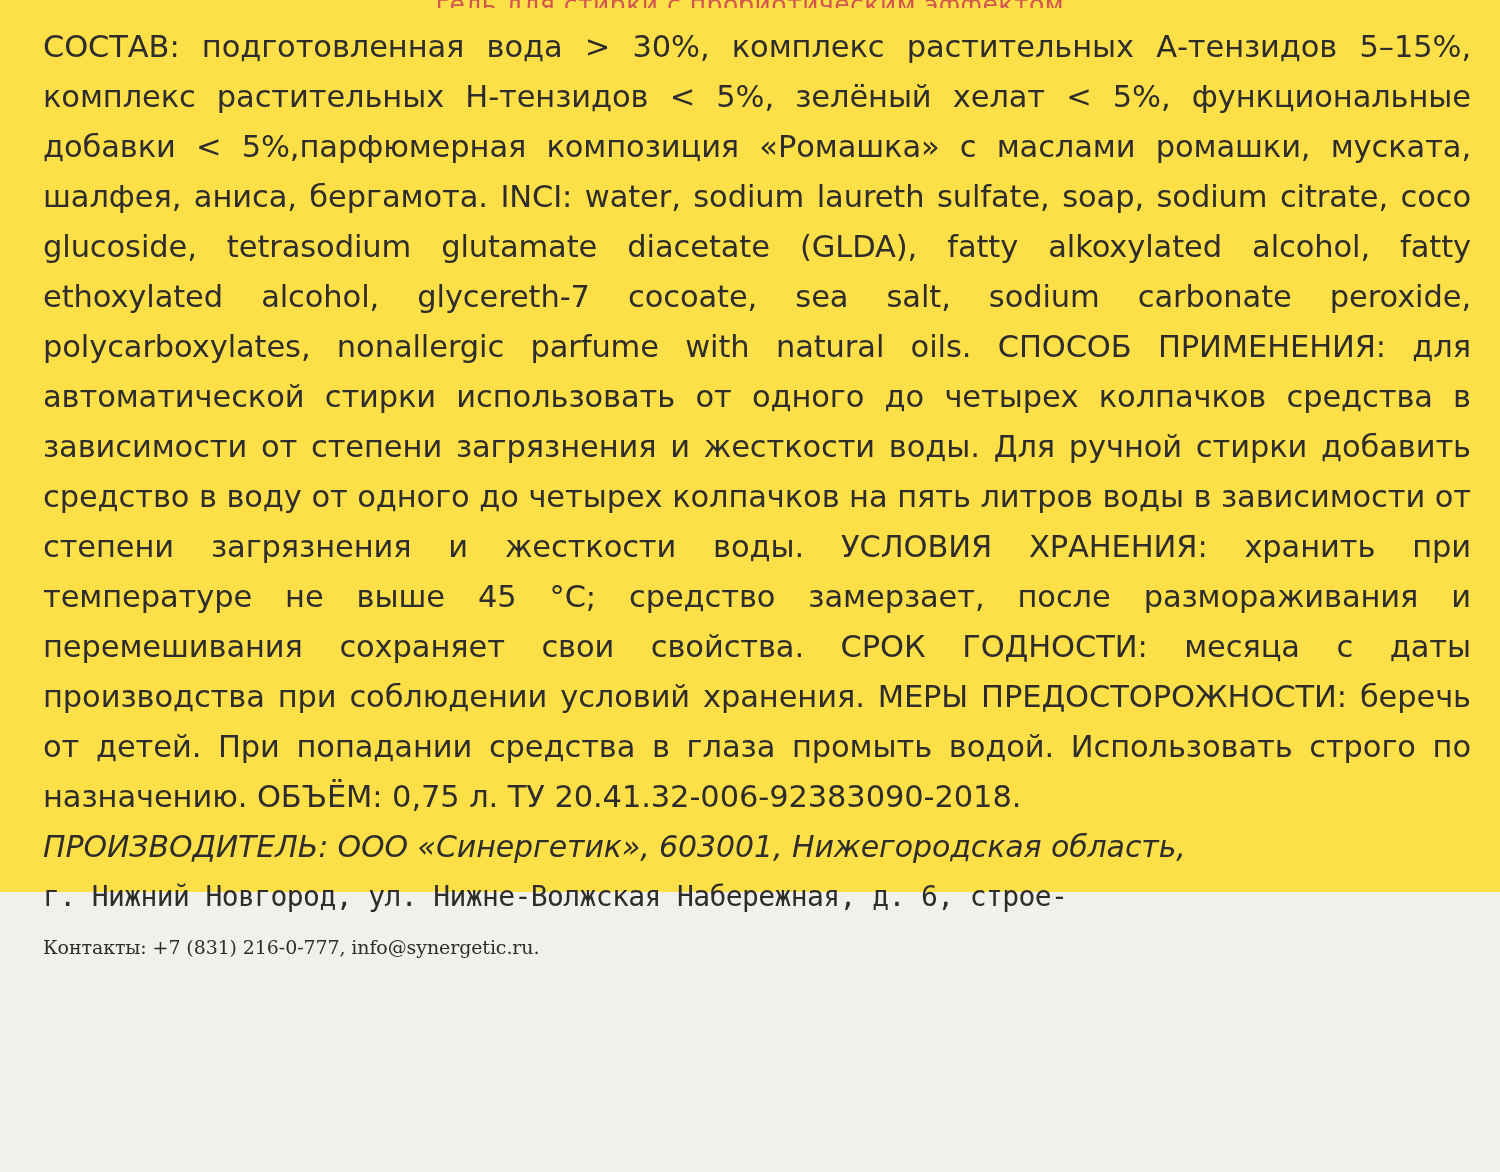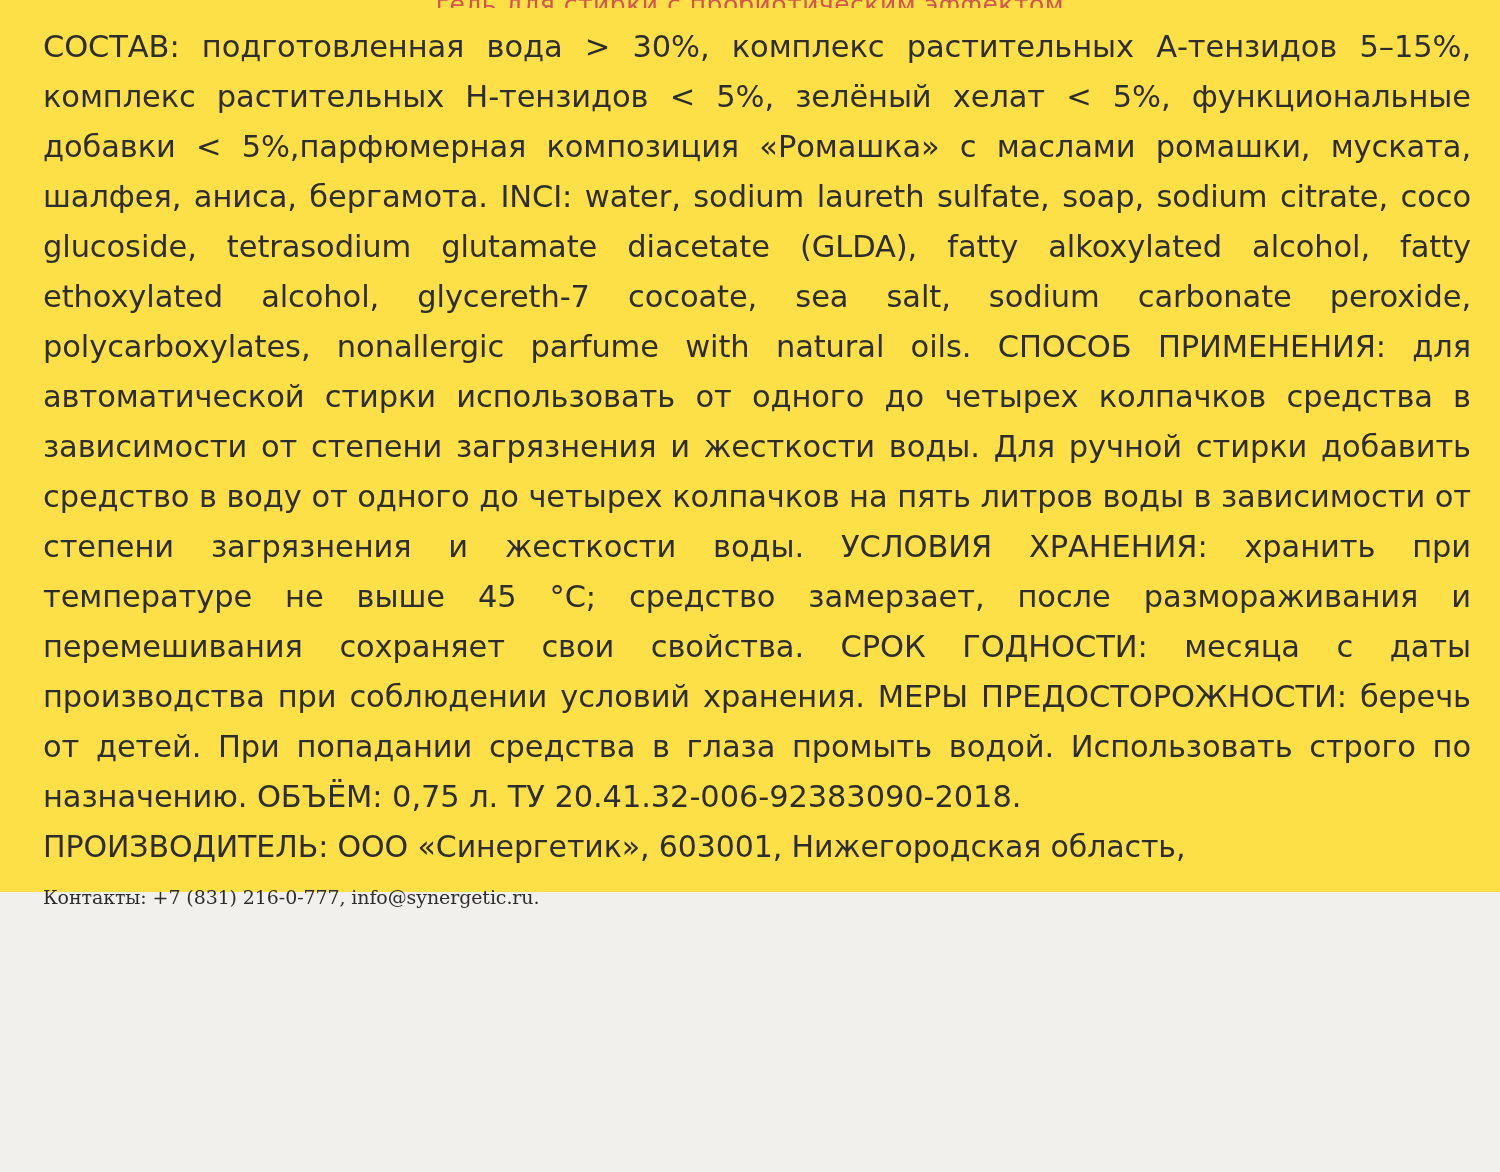--- a/index.html
+++ b/index.html
@@ -61,33 +61,35 @@
     line-height: 50px;
   }
   .contacts {
     font-family: "DejaVu Serif", serif;
     font-size: 19px;
     line-height: 50px;
   }
   .manufacturer {
     font-size: 30px;
     line-height: 50px;
+    font-style: italic;
   }
 </style>
 </head>
 <body>
 
 <div class="label-panel">
 
   <div class="top-cut-line">гель для стирки с пробиотическим эффектом</div>
 
   <div class="body-text">
     <span class="block">СОСТАВ: подготовленная вода &gt; 30%, комплекс растительных А-тензидов 5–15%, комплекс растительных Н-тензидов &lt; 5%, зелёный хелат &lt; 5%, функциональные добавки &lt; 5%,парфюмерная композиция «Ромашка» с маслами ромашки, муската, шалфея, аниса, бергамота. INCI: water, sodium laureth sulfate, soap, sodium citrate, coco glucoside, tetrasodium glutamate diacetate (GLDA), fatty alkoxylated alcohol, fatty ethoxylated alcohol, glycereth-7 cocoate, sea salt, sodium carbonate peroxide, polycarboxylates, nonallergic parfume with natural oils.</span>
     <span class="block">СПОСОБ ПРИМЕНЕНИЯ: для автоматической стирки использовать от одного до четырех колпачков средства в зависимости от степени загрязнения и жесткости воды. Для ручной стирки добавить средство в воду от одного до четырех колпачков на пять литров воды в зависимости от степени загрязнения и жесткости воды.</span>
     <span class="block">УСЛОВИЯ ХРАНЕНИЯ: хранить при температуре не выше 45 °C; средство замерзает, после размораживания и перемешивания сохраняет свои свойства.</span>
     <span class="block">СРОК ГОДНОСТИ:     месяца с даты производства при соблюдении условий хранения.</span>
     <span class="block">МЕРЫ ПРЕДОСТОРОЖНОСТИ: беречь от детей. При попадании средства в глаза промыть водой. Использовать строго по назначению.</span>
     <span class="block">ОБЪЁМ: 0,75 л. ТУ 20.41.32-006-92383090-2018.</span>
     <div class="manufacturer">ПРОИЗВОДИТЕЛЬ: ООО «Синергетик», 603001, Нижегородская область,</div>
+    <div class="mono">г. Нижний Новгород, ул. Нижне-Волжская Набережная, д. 6, строе-</div>
     <div class="contacts">Контакты: +7 (831) 216-0-777, info@synergetic.ru.</div>
   </div>
 
 </div>
 
 </body></html>

